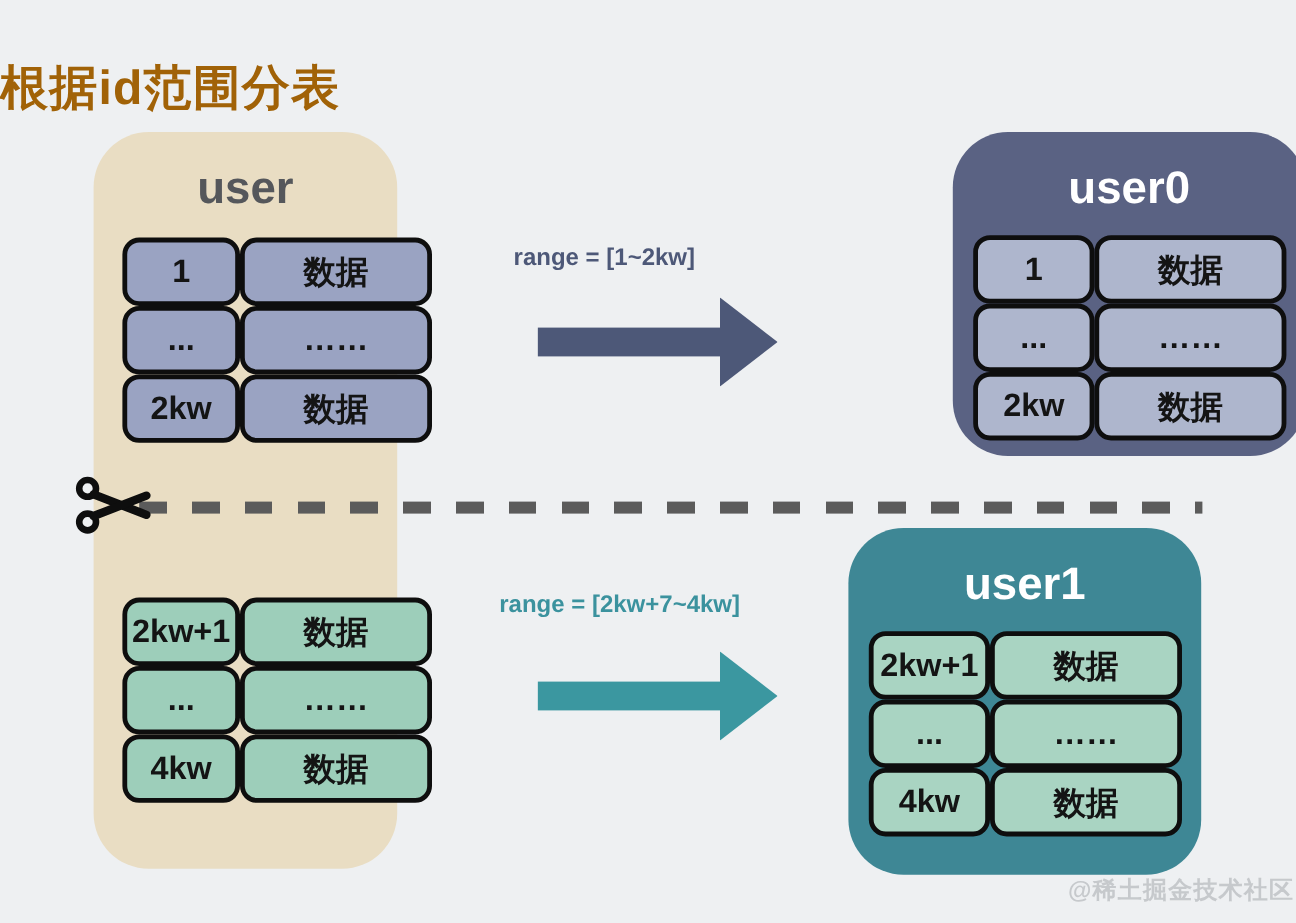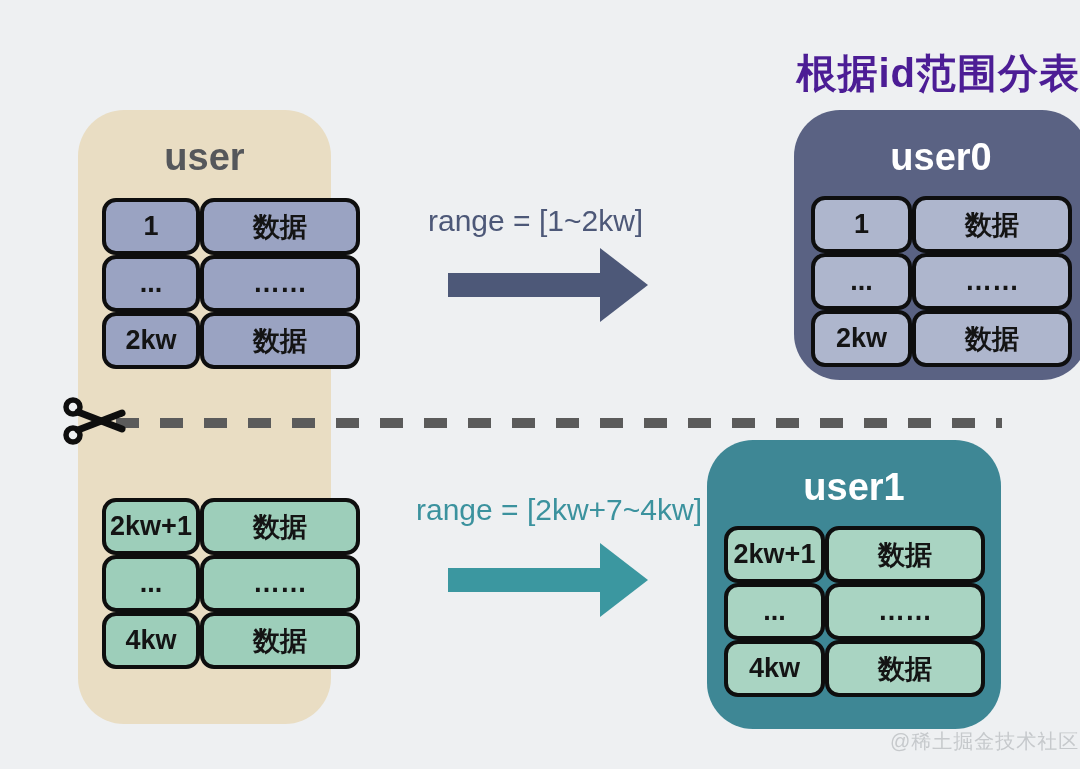--- a/index.html
+++ b/index.html
@@ -5,21 +5,21 @@
   html,body { margin:0; padding:0; }
   body {
     width:1080px; height:769px;
     font-family:"Liberation Sans","DejaVu Sans",sans-serif;
     background:#eef0f2;
   }
   .canvas { position:relative; width:1080px; height:769px; overflow:hidden; background:#eef0f2; }
 
   .title {
     position:absolute; top:46px; left:0; width:100%; margin:0;
-    text-align:right; font-size:40px; font-weight:bold; color:#4c1d95; letter-spacing:1px;
+    text-align:left; font-size:40px; font-weight:bold; color:#a16207; letter-spacing:1px;
   }
 
   .box { position:absolute; border-radius:46px; }
   .box-source { left:78px;  top:110px; width:253px; height:614px; background:#e9ddc3; }
   .box-shard0 { left:762px; top:110px; width:294px; height:270px; background:#5a6283;margin-left:32px; }
   .box-shard1 { left:707px; top:440px; width:294px; height:289px; background:#3e8795; }
 
   .box-label {
     position:absolute; top:26px; left:0; width:100%;
     text-align:center; font-size:38px; font-weight:bold;
@@ -41,31 +41,31 @@
   .cell-bluelight  { background:#aeb6cd; }
   .cell-green      { background:#9dceba; }
   .cell-greenlight { background:#a9d4c2; }
 
   .cut-line {
     position:absolute; left:116px; top:418px; width:886px; height:10px; z-index:5;
     background:repeating-linear-gradient(90deg,#5b5b5b 0 23px,transparent 23px 44px);
   }
   .scissors { position:absolute; left:62px; top:394px; z-index:6; }
 
-  .range-label { position:absolute; font-size:30px; font-weight:normal; white-space:nowrap; }
+  .range-label { position:absolute; font-size:20px; font-weight:bold; white-space:nowrap; }
   .range-label.r0 { left:428px; top:204px; color:#4d5878; }
   .range-label.r1 { left:416px; top:493px; color:#3b929e; }
 
   .arrow { position:absolute; }
   .arrow-a0 { left:448px; top:248px; }
   .arrow-a1 { left:448px; top:543px; }
 
   .watermark {
     position:absolute; left:890px; top:728px; z-index:10;
-    font-size:20px; color:#c6c9cc; letter-spacing:1px; white-space:nowrap;
+    font-size:20px; color:#c6c9cc; letter-spacing:1px; white-space:nowrap;font-weight:bold;
   }
 </style>
 </head>
 <body>
 
 <div class="canvas">
 
   <h1 class="title">根据id范围分表</h1>
 
   <div class="box box-source">

